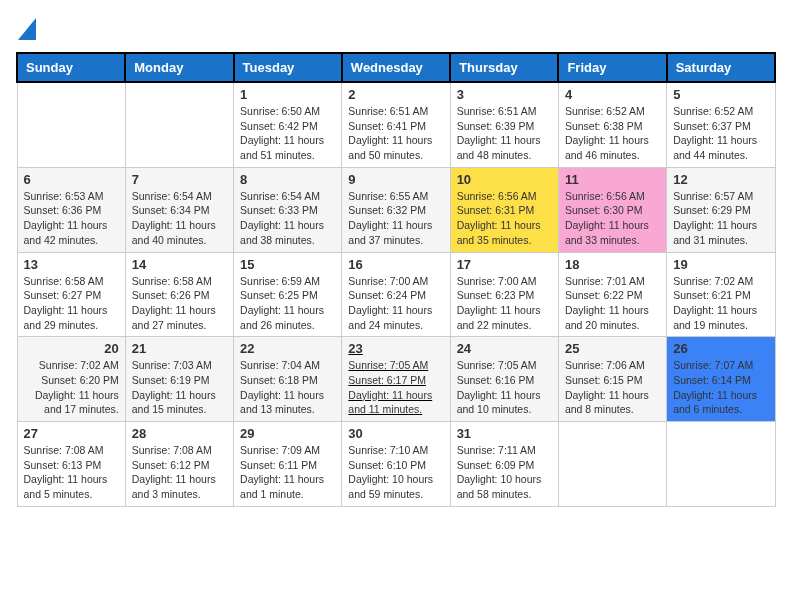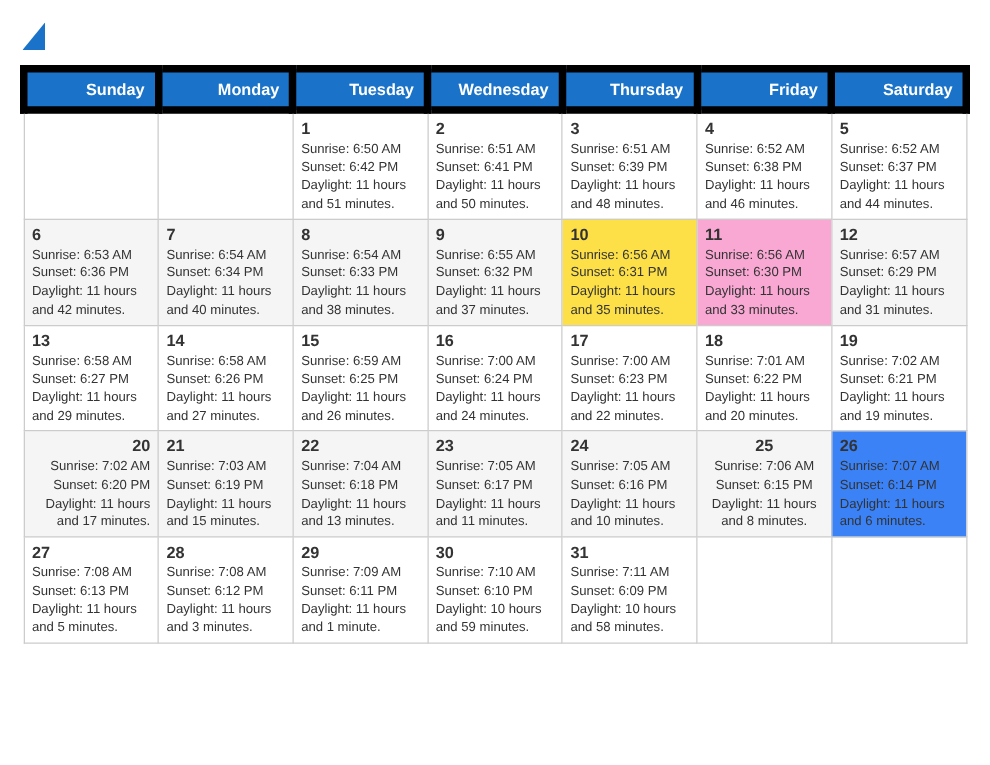--- a/index.html
+++ b/index.html
@@ -42,25 +42,25 @@
       color: #555;
     }
     .calendar {
       width: 100%;
       border-collapse: collapse;
       font-size: 11px;
     }
     .calendar th {
       background-color: #1a73c8;
       color: #fff;
-      text-align: right;
+      text-align: left;
       padding: 6px 8px;
       font-size: 13px;
       font-weight: bold;
-      border: 6px solid #000000;
+      border: 2px solid #000000;
     }
     .calendar td {
       border: 1px solid #ccc;
       vertical-align: top;
       padding: 4px 6px;
       height: 80px;
       width: calc(100% / 7);
       background: #fff;
     }
     .calendar tr:nth-child(even) td {
@@ -253,33 +253,33 @@
         <div class="day-info">
           Sunrise: 7:03 AM<br>Sunset: 6:19 PM<br>Daylight: 11 hours and 15 minutes.
         </div>
       </td>
         <td style="background: rgb(245, 245, 245); margin-left: 16px;">
         <div class="day-num">22</div>
         <div class="day-info">
           Sunrise: 7:04 AM<br>Sunset: 6:18 PM<br>Daylight: 11 hours and 13 minutes.
         </div>
       </td>
-        <td style="background: rgb(245, 245, 245);">
+        <td style="background: rgb(245, 245, 245); text-decoration: underline;">
         <div class="day-num">23</div>
         <div class="day-info">
           Sunrise: 7:05 AM<br>Sunset: 6:17 PM<br>Daylight: 11 hours and 11 minutes.
         </div>
       </td>
         <td style="background: rgb(245, 245, 245);">
         <div class="day-num">24</div>
         <div class="day-info">
           Sunrise: 7:05 AM<br>Sunset: 6:16 PM<br>Daylight: 11 hours and 10 minutes.
         </div>
       </td>
-        <td style="background: rgb(245, 245, 245); text-align: center;">
+        <td style="background: rgb(245, 245, 245);">
         <div class="day-num">25</div>
         <div class="day-info">
           Sunrise: 7:06 AM<br>Sunset: 6:15 PM<br>Daylight: 11 hours and 8 minutes.
         </div>
       </td>
         <td style="background: #3b82f6;">
         <div class="day-num">26</div>
         <div class="day-info">
           Sunrise: 7:07 AM<br>Sunset: 6:14 PM<br>Daylight: 11 hours and 6 minutes.
         </div>

